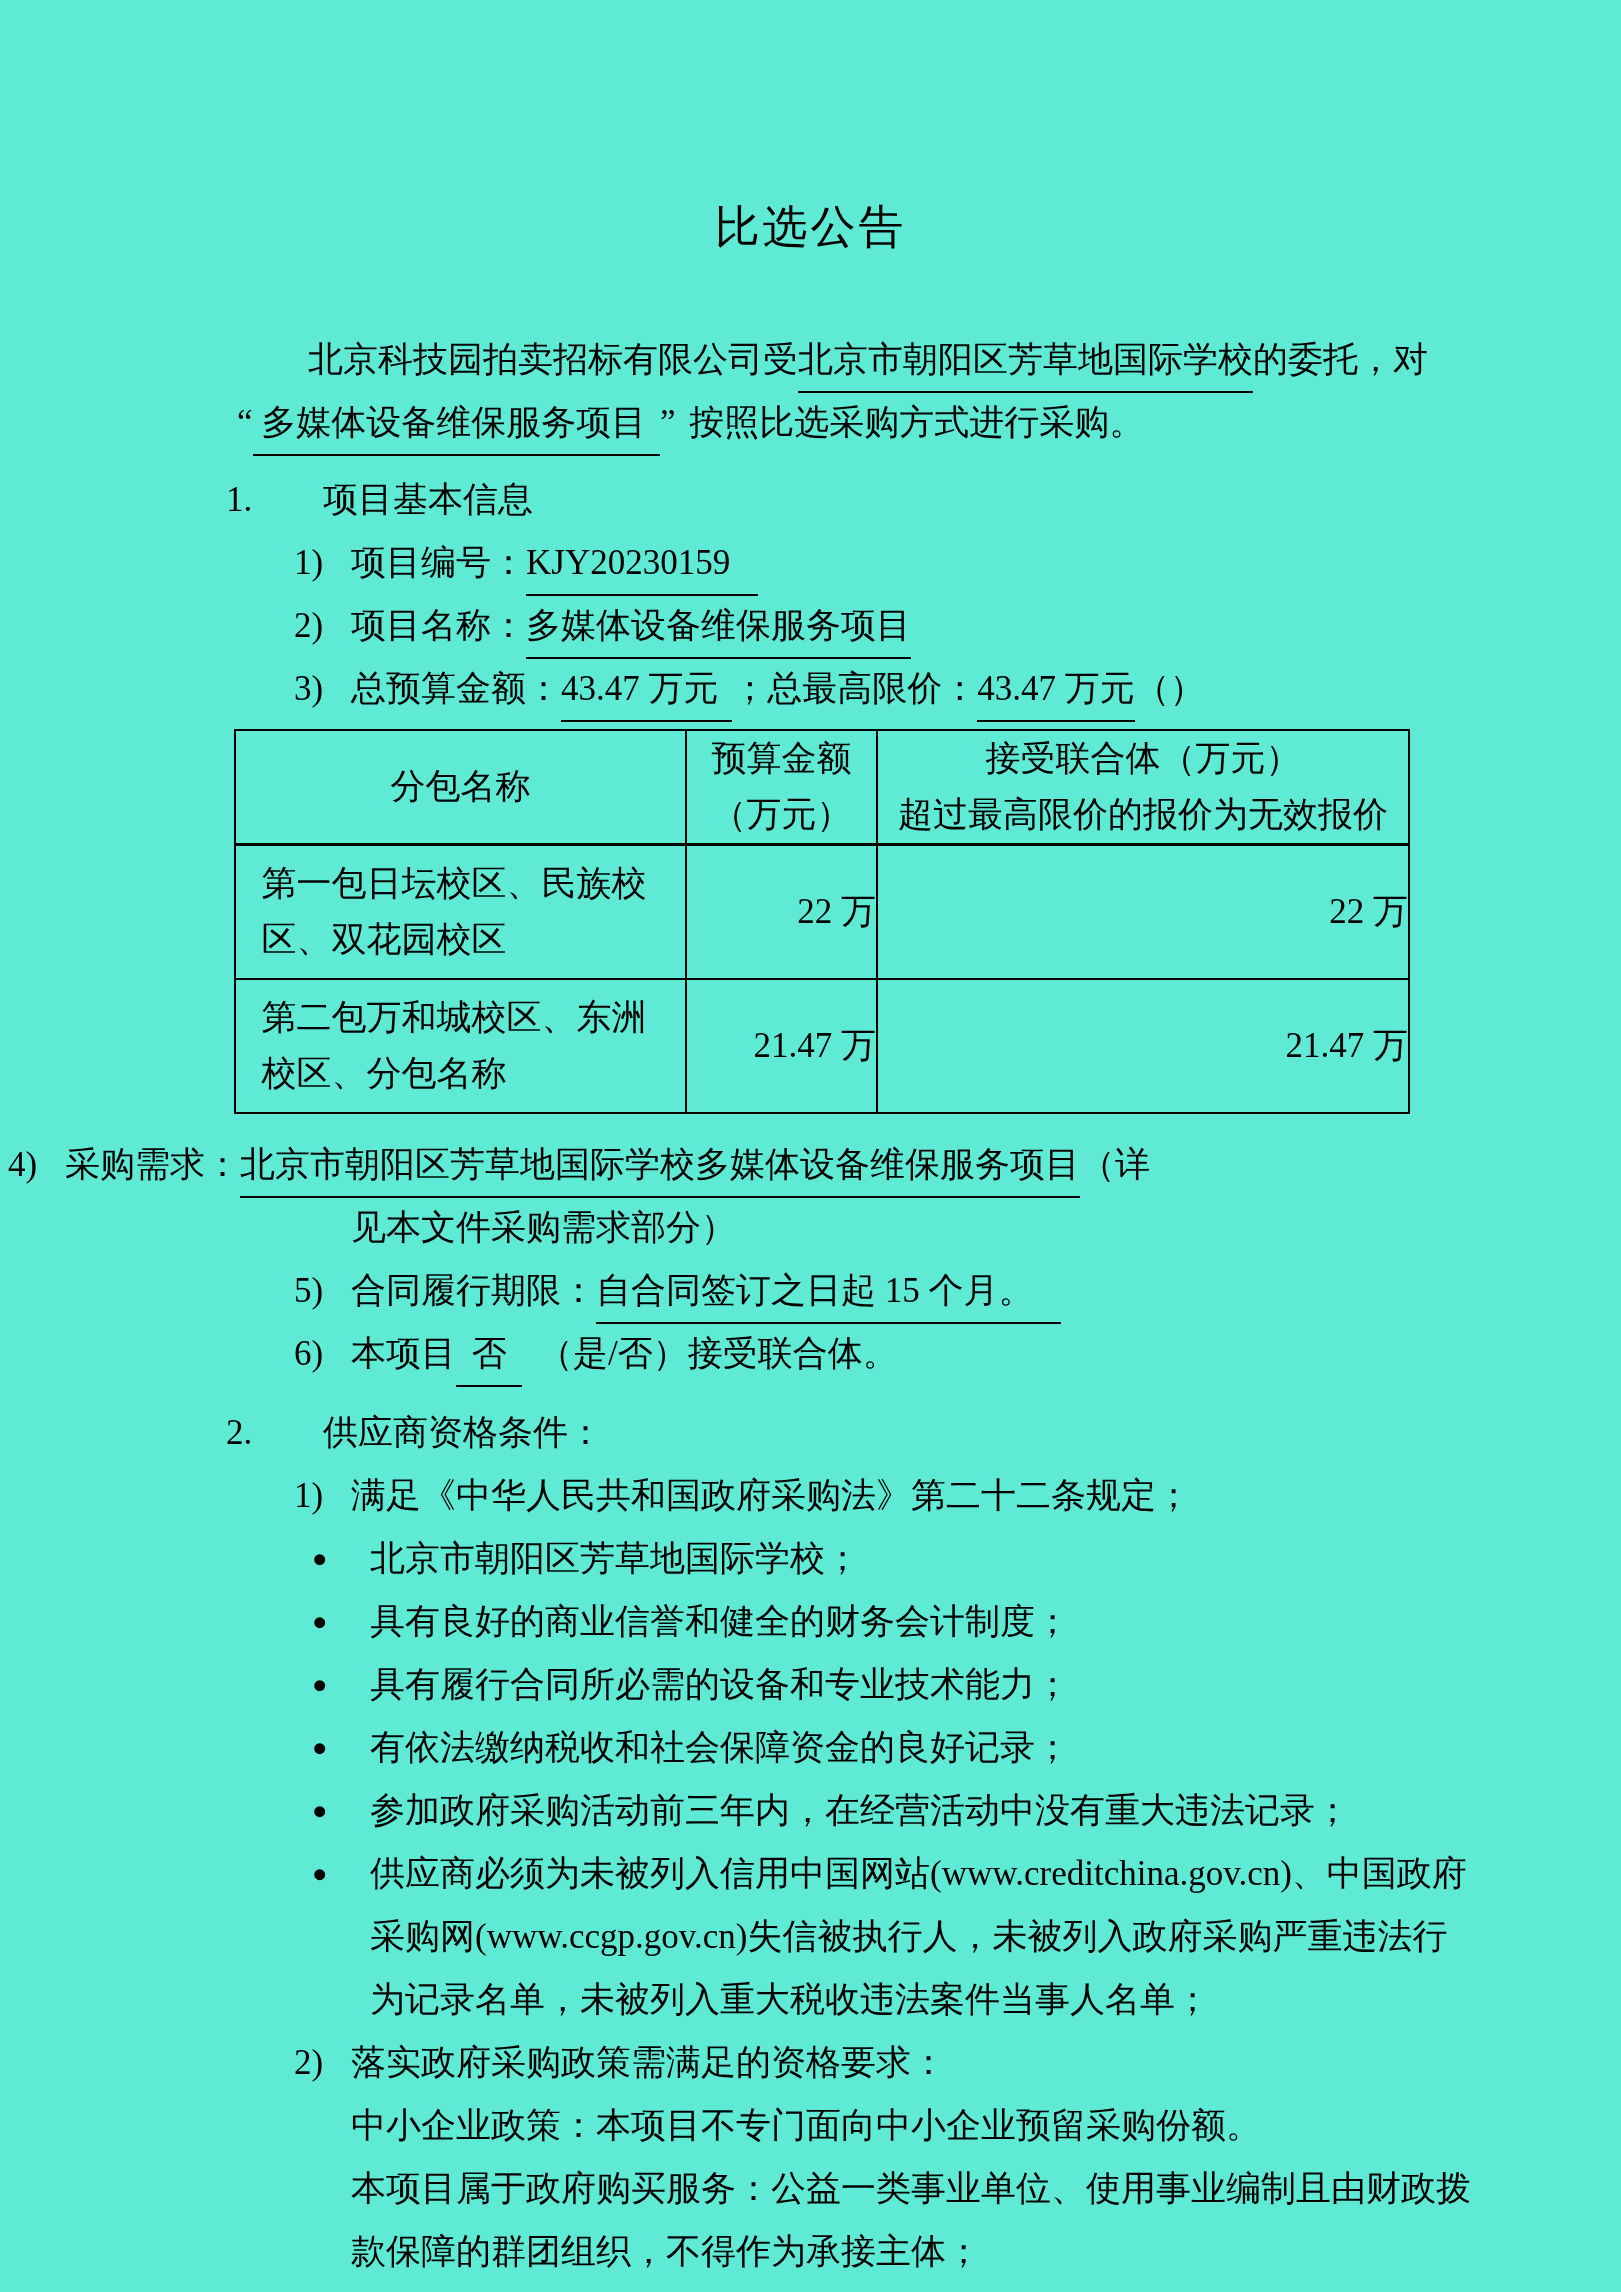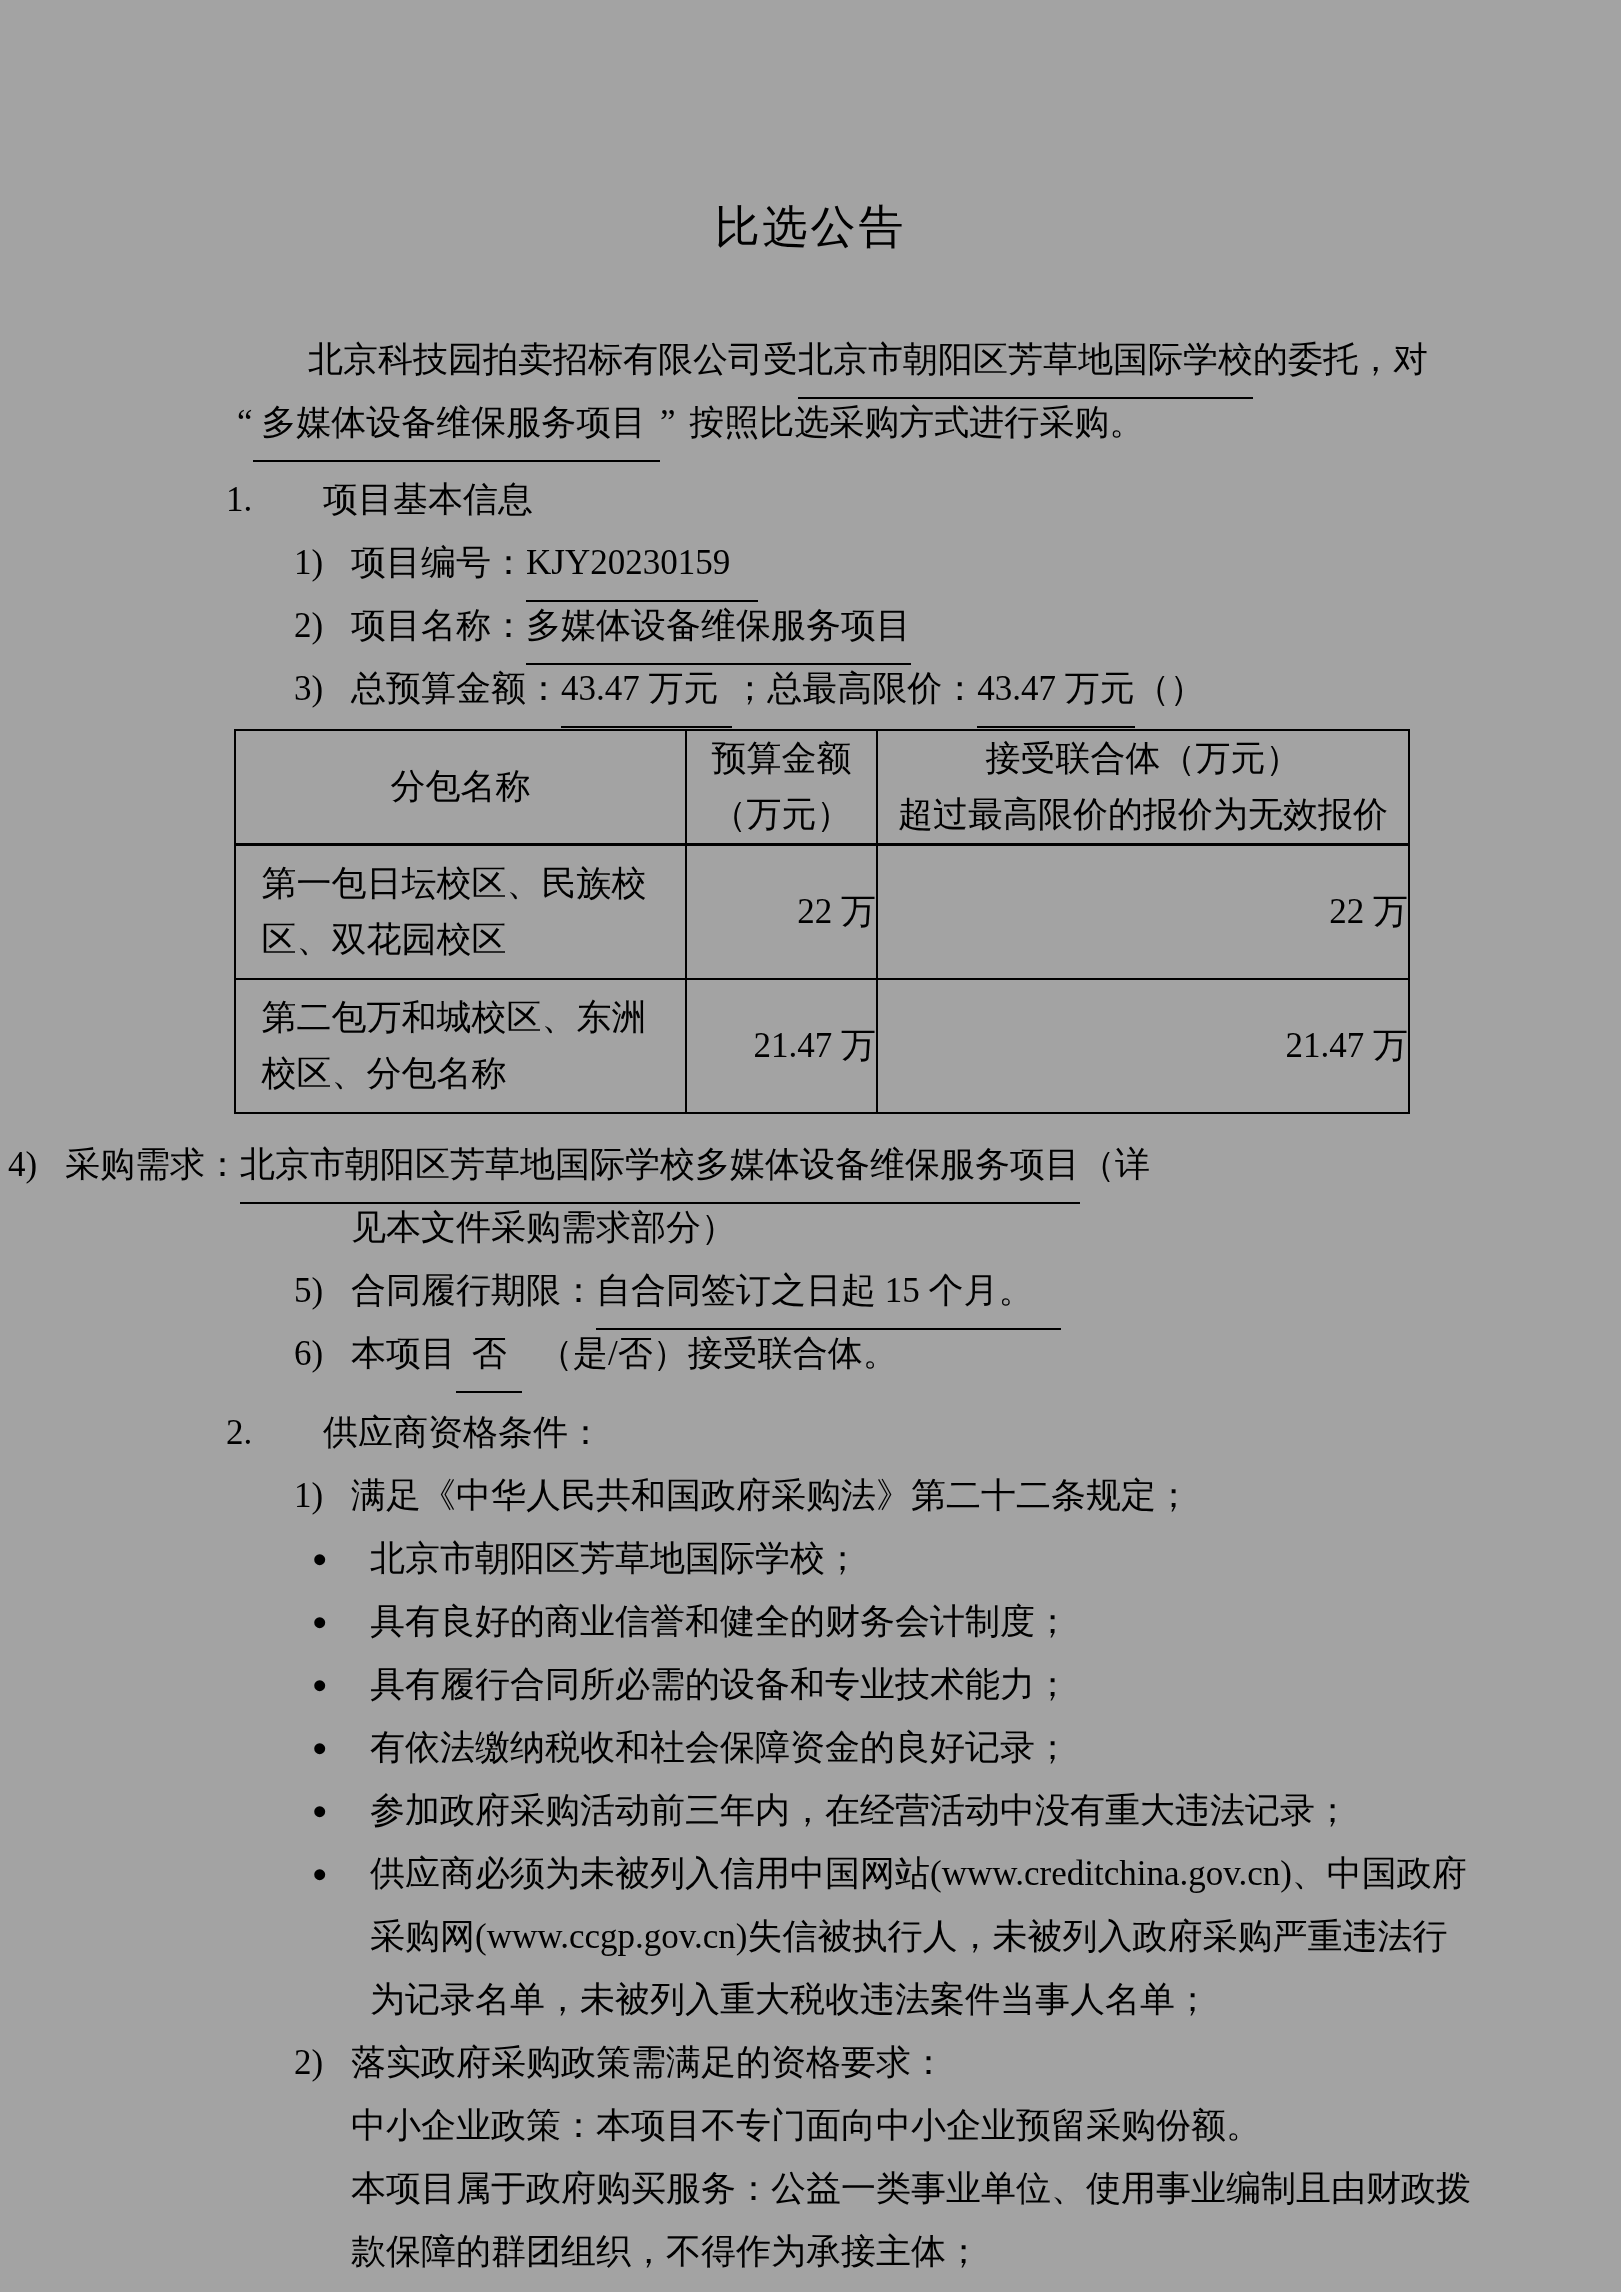--- a/index.html
+++ b/index.html
@@ -1,38 +1,38 @@
 <!DOCTYPE html>
 <html><head>
 <meta charset="utf-8">
 <style>
   * { margin:0; padding:0; box-sizing:border-box; }
   html,body { background:#888; }
   .page {
     position:relative;
     width:1621px; height:2293px;
     margin:0 auto;
-    background:#a3a3a3;
+    background:#5eead4;
     color:#000000;
     font-family:"Liberation Serif", serif;
     font-size:35px;
     overflow:hidden;
   }
   .title {
     margin-top:198px;
     text-align:center;
     font-size:45px;
     line-height:57px;
     font-family:"Liberation Sans", sans-serif;
     font-weight:500;
     letter-spacing:2.9px;
   }
   .line { line-height:63px; white-space:nowrap; }
   .wrap { white-space:normal; }
-  .u { border-bottom:2px solid #000; padding-bottom:18px; }
+  .u { border-bottom:2px solid #000; padding-bottom:12px; }
   .pad-r  { padding-right:27.4px; }
   .pad-r-sm { padding-right:13.7px; }
   .pad-lr { padding-left:15.7px; padding-right:15.7px; }
 
   .intro1 { margin-top:73px; margin-left:308px; }
   .intro2 { margin-left:237px; }
 
   .sec-head { margin-left:226px; margin-top:13.7px; }
   .sec-num  { display:inline-block; width:97px; }
 

